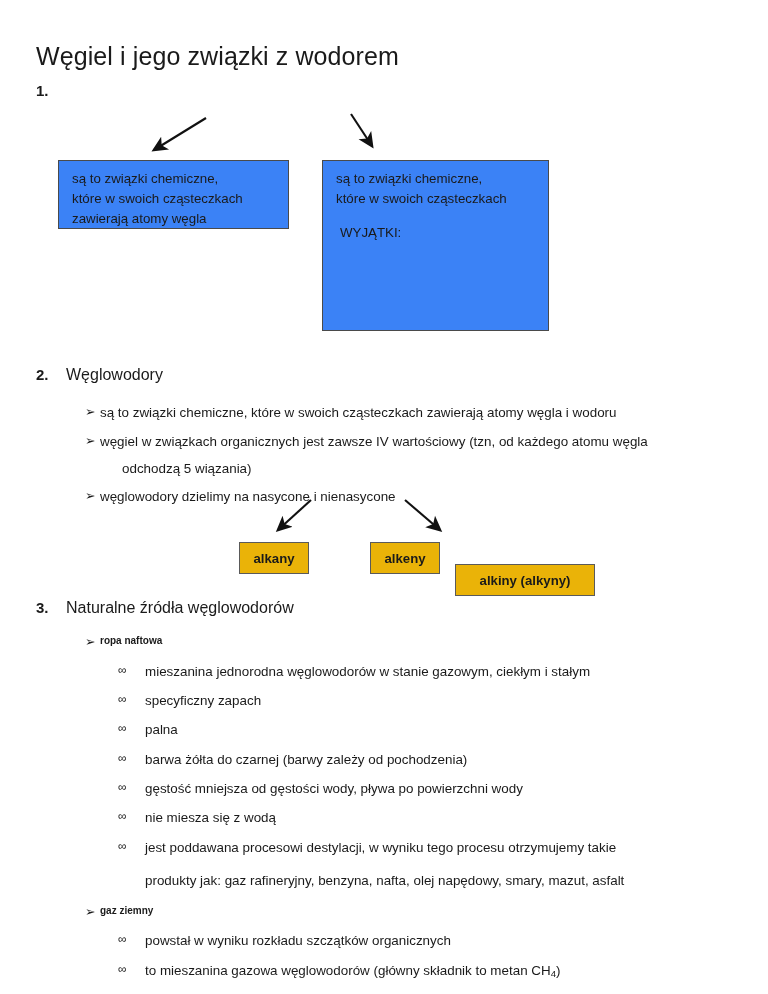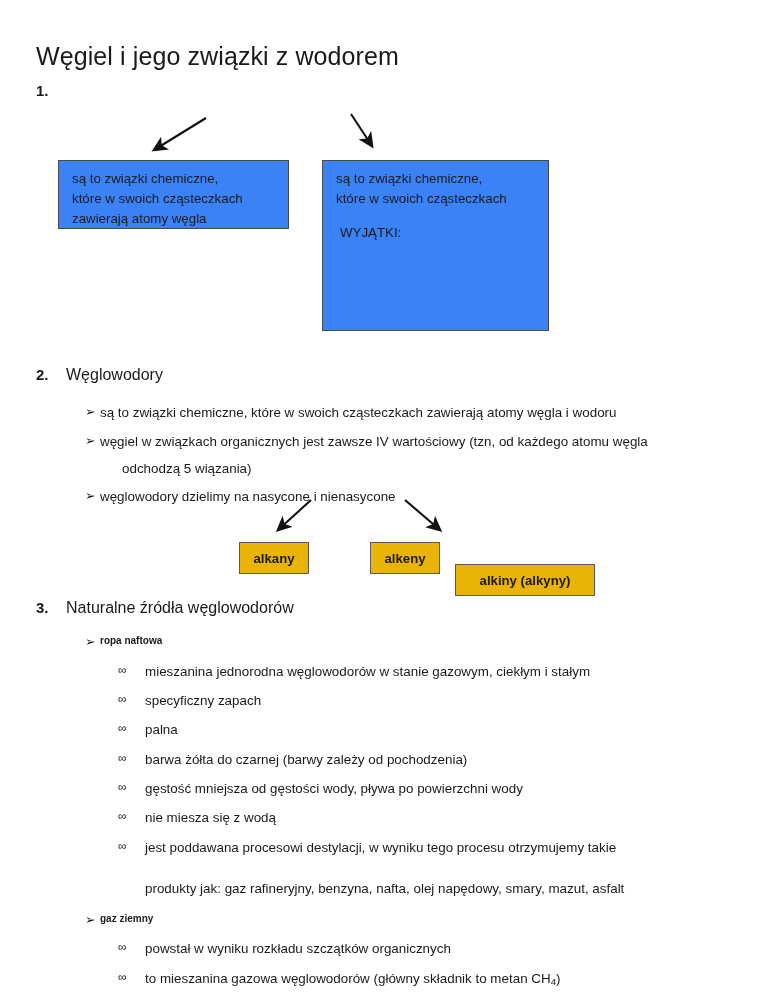--- a/index.html
+++ b/index.html
@@ -106,21 +106,21 @@
 
   
   .lvl1 { margin-bottom: 11px; }
   .lvl1 .marker { width: 15px; }
   .lvl1 .btext .cont { display: block; padding-left: 22px; margin-top: 9px; }
   .lvl1.bold .btext { font-weight: bold; font-size: 10px; }
 
   
   .lvl2 { margin-bottom: 11.5px; padding-left: 33px; }
   .lvl2 .marker { width: 27px; font-size: 12px; letter-spacing: 0; }
-  .lvl2 .btext .cont { display: block; margin-top: 24px; }
+  .lvl2 .btext .cont { display: block; margin-top: 16px; }
 
   #list-2 { left: 85px; top: 404px; width: 660px; }
   #list-3 { left: 85px; top: 634px; width: 660px; }
 
   .group-gap { height: 2px; }
 
   b { font-weight: normal; text-align: center; }
 
   
   .tagbox {

